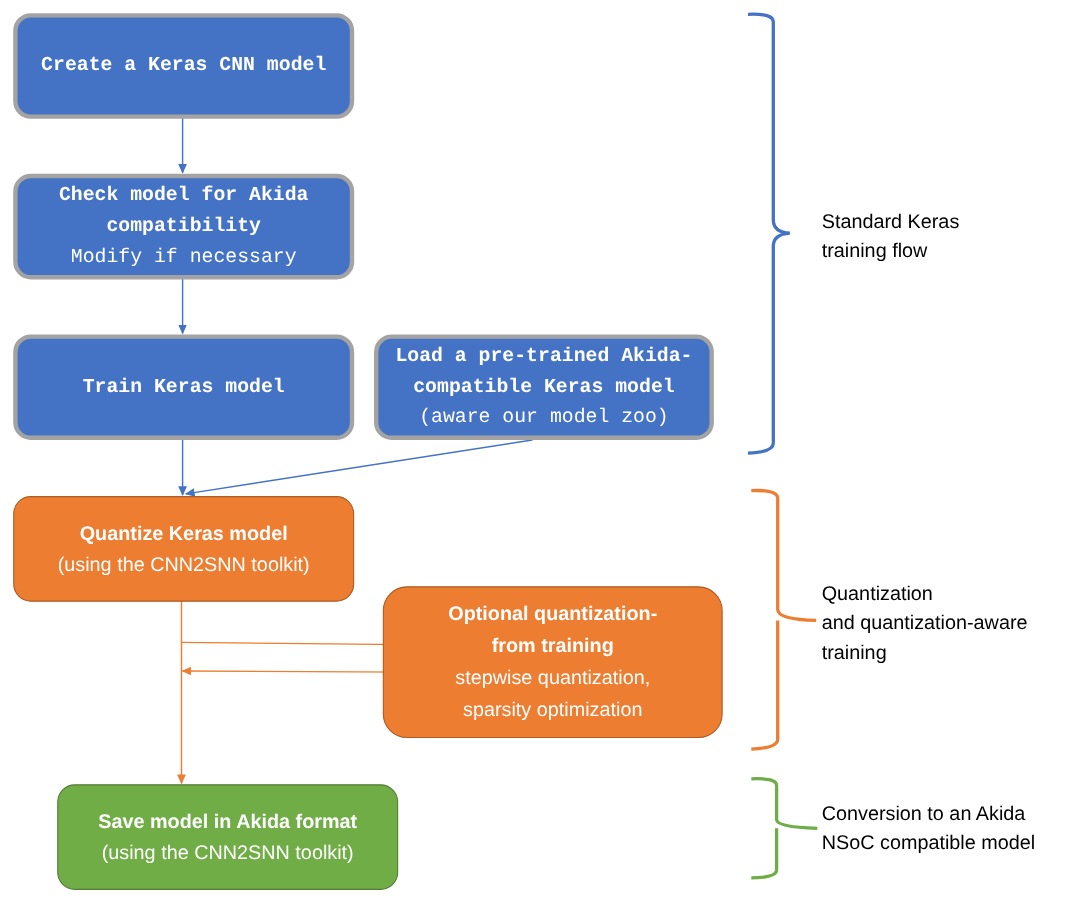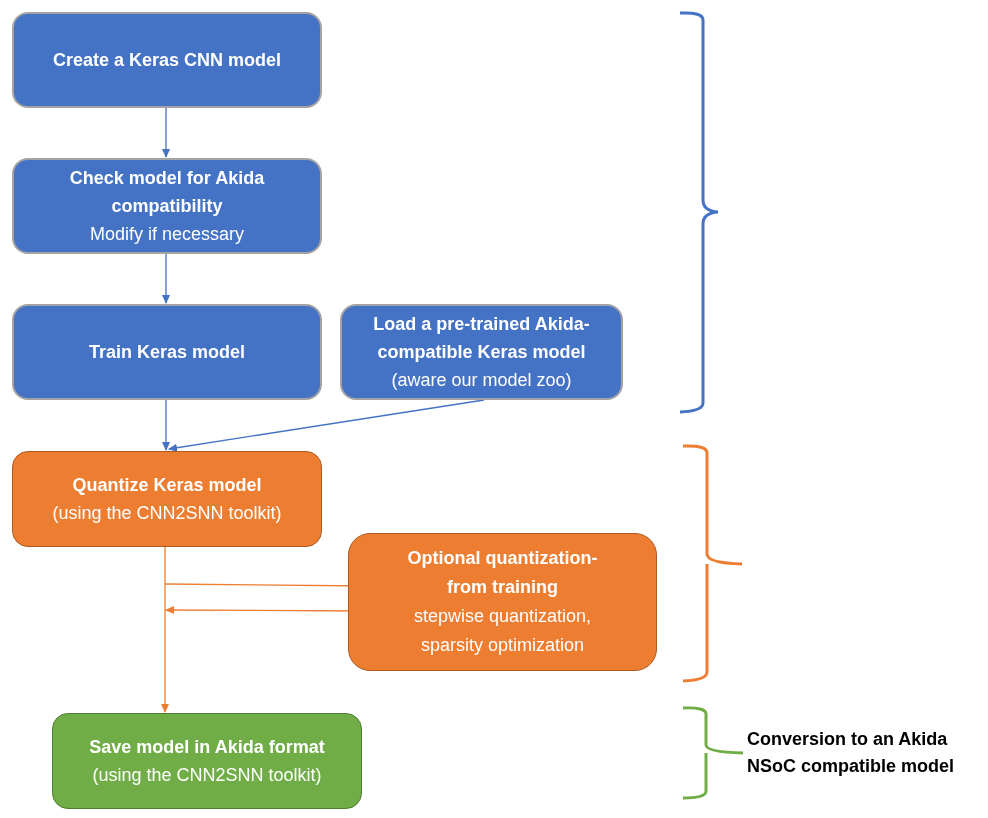--- a/index.html
+++ b/index.html
@@ -2,21 +2,21 @@
 <html><head>
 <meta charset="utf-8">
 <style>
   html, body { margin: 0; padding: 0; background: #ffffff; }
   body { width: 988px; height: 818px; position: relative; overflow: hidden;
          font-family: "Liberation Sans", "DejaVu Sans", sans-serif; }
   #canvas { position: absolute; left: 0; top: 0; width: 988px; height: 818px; }
   .box { position: absolute; box-sizing: border-box; border-radius: 16px;
          display: flex; flex-direction: column; align-items: center; justify-content: center;
          text-align: center; color: #ffffff; font-size: 18px; line-height: 28px; }
-  .box.blue { background: #4472c4; border: 2px solid #a3a3a3; }
+  .box.blue { background: #4472c4; border: 4px solid #a3a3a3; font-family: Liberation Mono, monospace; }
   .box.orange { background: #ed7d31; border: 1px solid #ae5a21; }
   .box.green { background: #70ad47; border: 1px solid #507e32; margin-left: 40px; }
   .box .b { font-weight: bold; }
   .label { position: absolute; color: #000000; font-size: 18px; line-height: 27px; white-space: nowrap; }
   svg { position: absolute; left: 0; top: 0; }
 </style>
 </head>
 <body>
 
 <div id="canvas">
@@ -52,21 +52,21 @@
   <div class="box blue" style="left:12px; top:304px; width:310px; height:96px;">
     <span class="b">Train Keras model</span>
   </div>
 
   <div class="box blue" style="left:12px; top:158px; width:310px; height:96px;">
     <span class="b">Check model for Akida</span>
     <span class="b">compatibility</span>
     <span>Modify if necessary</span>
   </div>
 
-  <div class="box blue" style="left:340px; top:304px; width:283px; height:96px;">
+  <div class="box blue" style="left:340px; top:304px; width:309px; height:96px;">
     <span class="b">Load a pre-trained Akida-</span>
     <span class="b">compatible Keras model</span>
     <span>(aware our model zoo)</span>
   </div>
 
   <div class="box orange" style="left:12px; top:451px; width:310px; height:96px;">
     <span class="b">Quantize Keras model</span>
     <span>(using the CNN2SNN toolkit)</span>
   </div>
 
@@ -75,20 +75,29 @@
     <span class="b">from training</span>
     <span>stepwise quantization,</span>
     <span>sparsity optimization</span>
   </div>
 
   <div class="box green" style="left:12px; top:713px; width:310px; height:96px;">
     <span class="b">Save model in Akida format</span>
     <span>(using the CNN2SNN toolkit)</span>
   </div>
 
+  <div class="label" style="left:747px; top:188px;">
+    <div>Standard Keras</div>
+    <div>training flow</div>
+  </div>
 
+  <div class="label" style="left:747px; top:526px;">
+    <div>Quantization</div>
+    <div>and quantization-aware</div>
+    <div>training</div>
+  </div>
 
-  <div class="label" style="left:747px; top:726px;font-weight:bold;">
+  <div class="label" style="left:747px; top:726px;">
     <div>Conversion to an Akida</div>
     <div>NSoC compatible model</div>
   </div>
 
 </div>
 
 </body></html>

